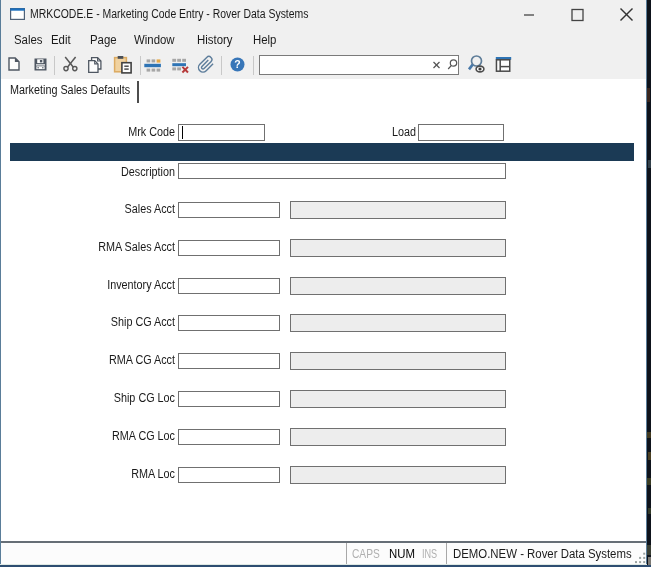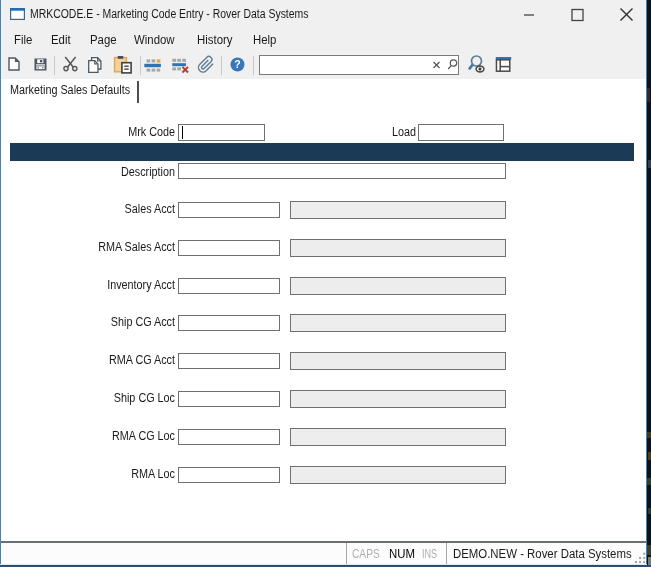--- a/index.html
+++ b/index.html
@@ -40,21 +40,21 @@
 </svg>
 <div class="abs title-text">MRKCODE.E - Marketing Code Entry - Rover Data Systems</div>
 
 <svg class="abs" style="left:518px; top:4px;" width="120" height="20" viewBox="0 0 120 20">
   <line x1="6" y1="11" x2="16" y2="11" stroke="#444" stroke-width="1.3"></line>
   <rect x="54" y="5.5" width="11" height="11" fill="none" stroke="#444" stroke-width="1.3"></rect>
   <line x1="102.5" y1="4.5" x2="114.5" y2="16.5" stroke="#333" stroke-width="1.4"></line>
   <line x1="114.5" y1="4.5" x2="102.5" y2="16.5" stroke="#333" stroke-width="1.4"></line>
 </svg>
 
-<div class="abs menu" style="left:13.5px;">File</div>
+<div class="abs menu" style="left:13.5px;">Sales</div>
 <div class="abs menu" style="left:50.5px;">Edit</div>
 <div class="abs menu" style="left:90px;">Page</div>
 <div class="abs menu" style="left:133.5px;">Window</div>
 <div class="abs menu" style="left:197px;">History</div>
 <div class="abs menu" style="left:253px;">Help</div>
 
 <div class="abs tsep" style="left:54px;"></div>
 <div class="abs tsep" style="left:140px;"></div>
 <div class="abs tsep" style="left:221px;"></div>
 <div class="abs tsep" style="left:253px;"></div>

